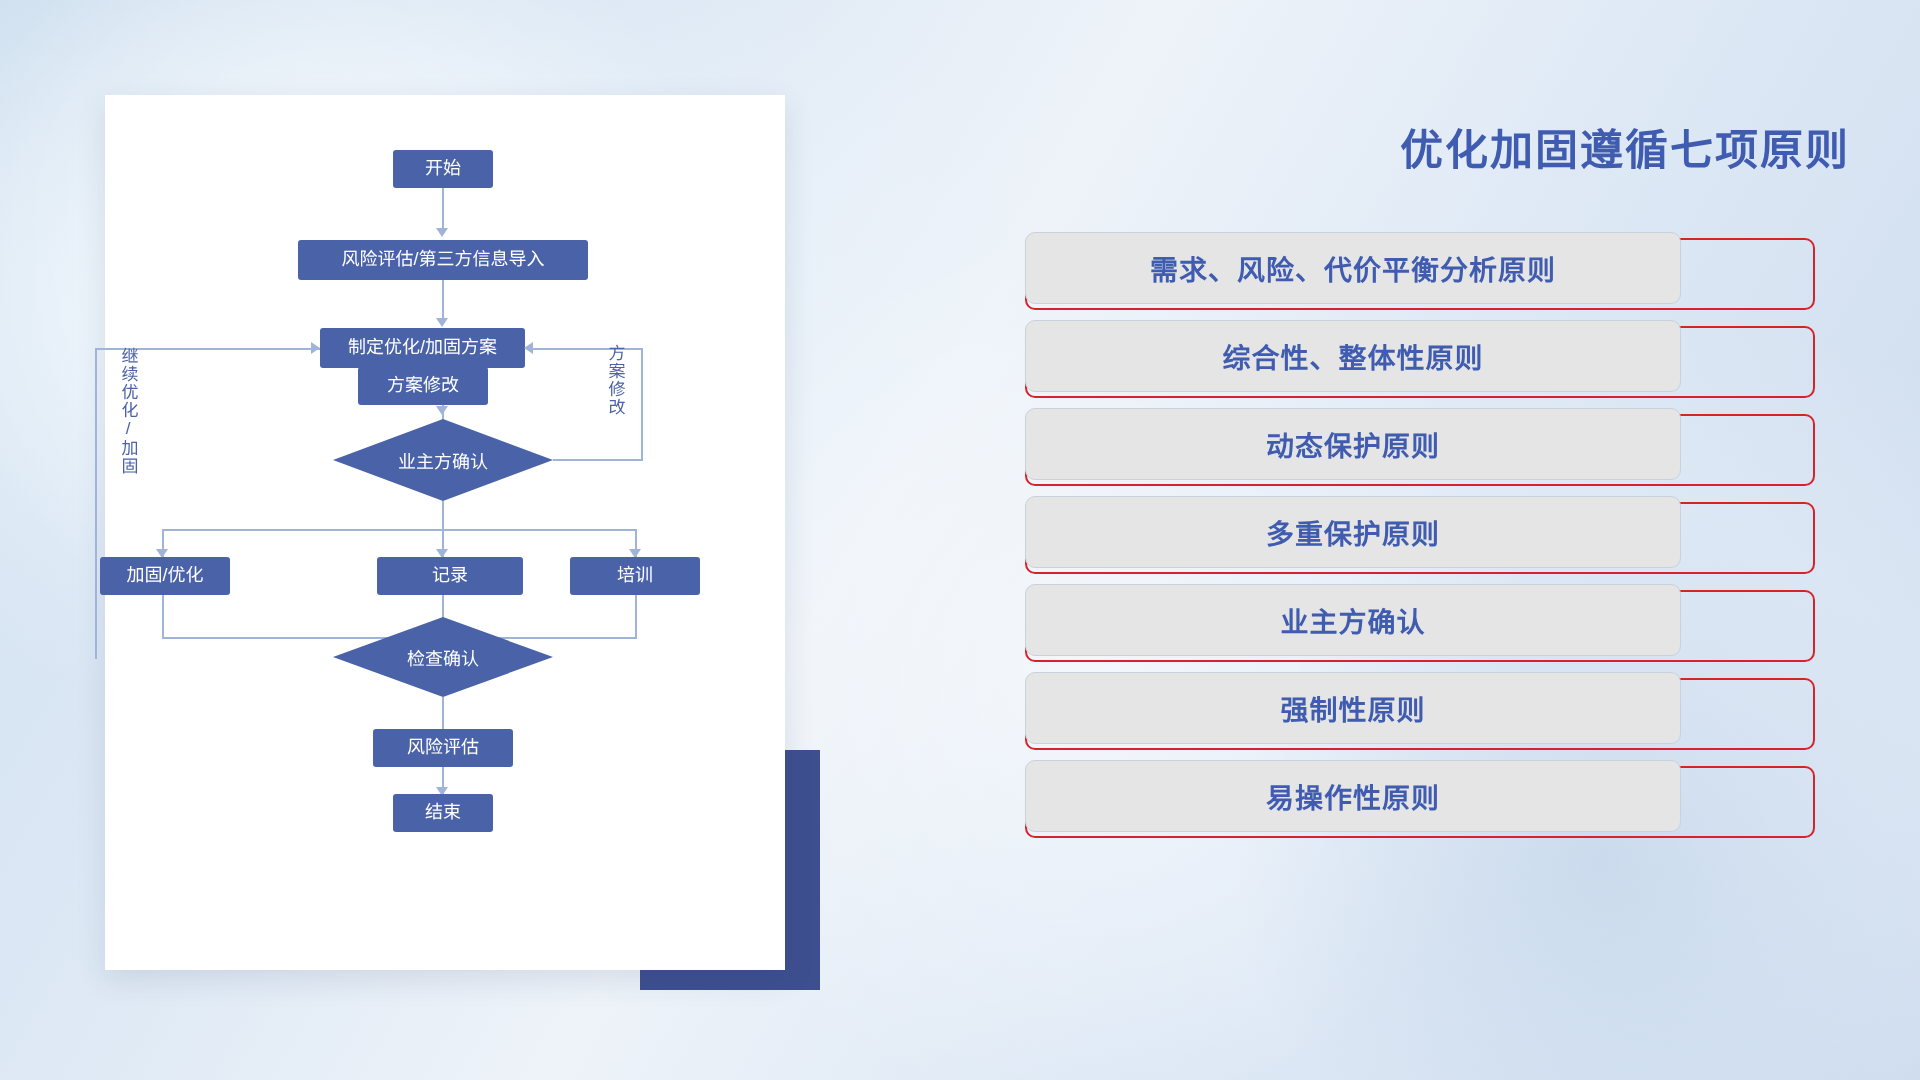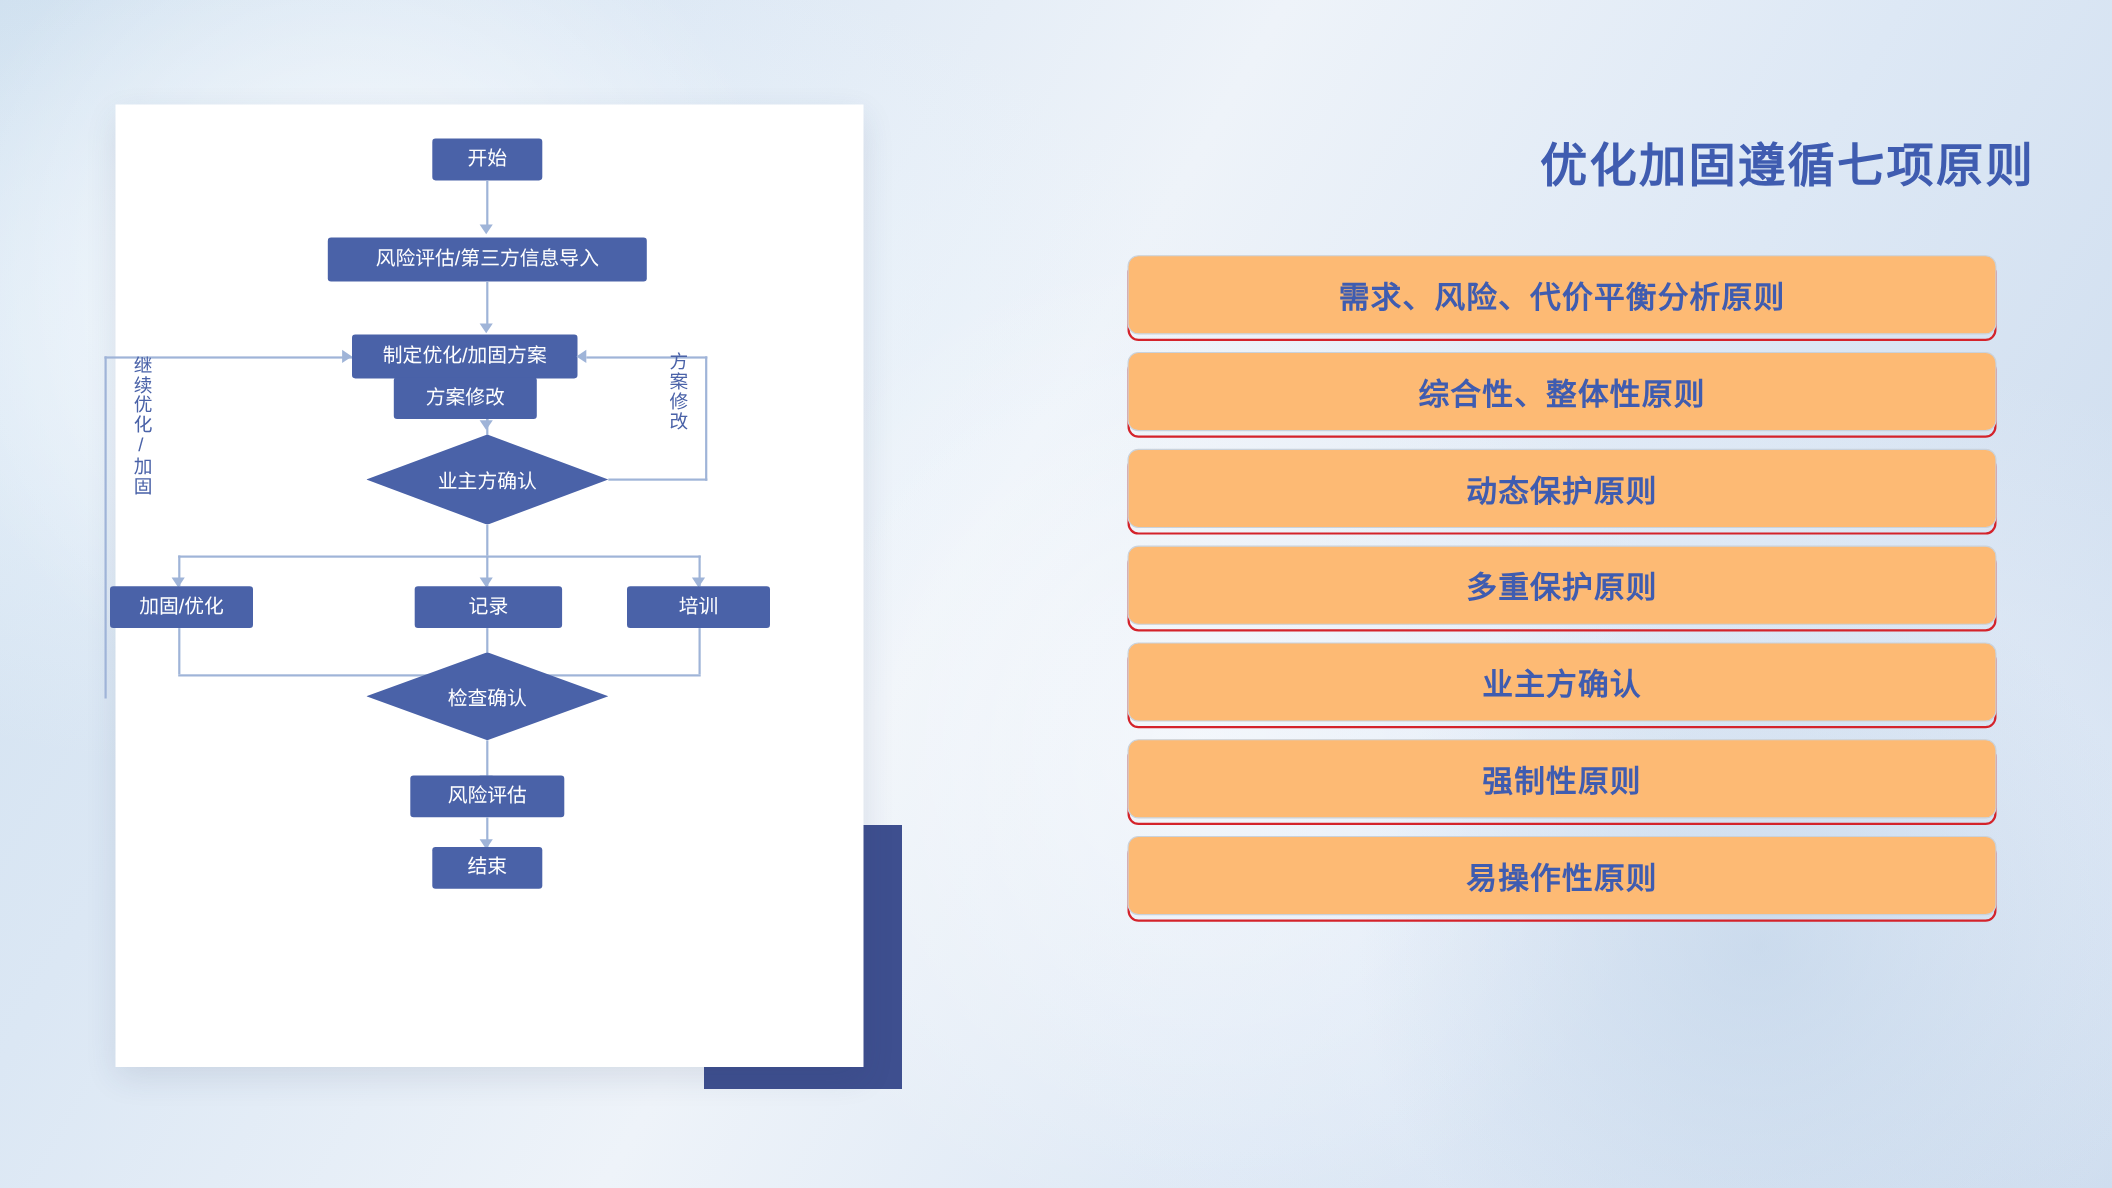--- a/index.html
+++ b/index.html
@@ -44,21 +44,21 @@
     width: 180px; height: 240px;
     background: #3e4f8f;
   }
   .flow-card {
     position: absolute;
     left: 105px; top: 95px;
     width: 680px; height: 875px;
     background: #ffffff;
     box-shadow: 0 10px 28px rgba(40,60,100,.12);
   }
-  .flow-inner { position: relative; width: 100%; height: 100%; }
+  .flow-inner { position: relative; width: 100%; height: 100%; margin-top: 24px; }
 
   .node {
     position: absolute;
     background: #4a62a8;
     color: #ffffff;
     font-size: 18px;
     line-height: 1.2;
     display: flex;
     align-items: center;
     justify-content: center;
@@ -143,22 +143,22 @@
     position: absolute;
     left: 0; top: 6px;
     width: 790px; height: 72px;
     border: 2px solid #d4232b;
     border-radius: 10px;
     box-sizing: border-box;
   }
   .principle-box {
     position: absolute;
     left: 0; top: 0;
-    width: 790px; height: 72px;
-    background: #fdba74;
+    width: 656px; height: 72px;
+    background: #e5e5e5;
     border: 1px solid #c9d2dc;
     border-radius: 10px;
     box-sizing: border-box;
     display: flex;
     align-items: center;
     justify-content: center;
     color: #3f5cb0;
     font-size: 28px;
     font-weight: bold;
     letter-spacing: 1px;
@@ -208,21 +208,21 @@
     <div class="line vline" style="left:337px; top:382px; height:28px;"></div>
     <div class="line hline" style="left:57px; top:410px; width:475px;"></div>
     <div class="line vline" style="left:57px; top:410px; height:28px;"></div>
     <div class="arrow-down" style="left:51px; top:430px;"></div>
     <div class="line vline" style="left:337px; top:410px; height:28px;"></div>
     <div class="arrow-down" style="left:331px; top:430px;"></div>
     <div class="line vline" style="left:530px; top:410px; height:28px;"></div>
     <div class="arrow-down" style="left:524px; top:430px;"></div>
 
     <div class="node" style="left:-5px; top:438px; width:130px; height:38px;">加固/优化</div>
-    <div class="node" style="left:272px; top:438px; width:134px; height:38px;">记录</div>
+    <div class="node" style="left:272px; top:438px; width:146px; height:38px;">记录</div>
     <div class="node" style="left:465px; top:438px; width:130px; height:38px;">培训</div>
 
     <div class="line vline" style="left:57px; top:476px; height:42px;"></div>
     <div class="line vline" style="left:337px; top:476px; height:42px;"></div>
     <div class="line vline" style="left:530px; top:476px; height:42px;"></div>
     <div class="line hline" style="left:57px; top:518px; width:475px;"></div>
     <div class="line vline" style="left:337px; top:518px; height:28px;"></div>
     <div class="arrow-down" style="left:331px; top:538px;"></div>
 
     <div class="diamond" style="left:228px; top:498px; width:220px; height:80px;">检查确认</div>

